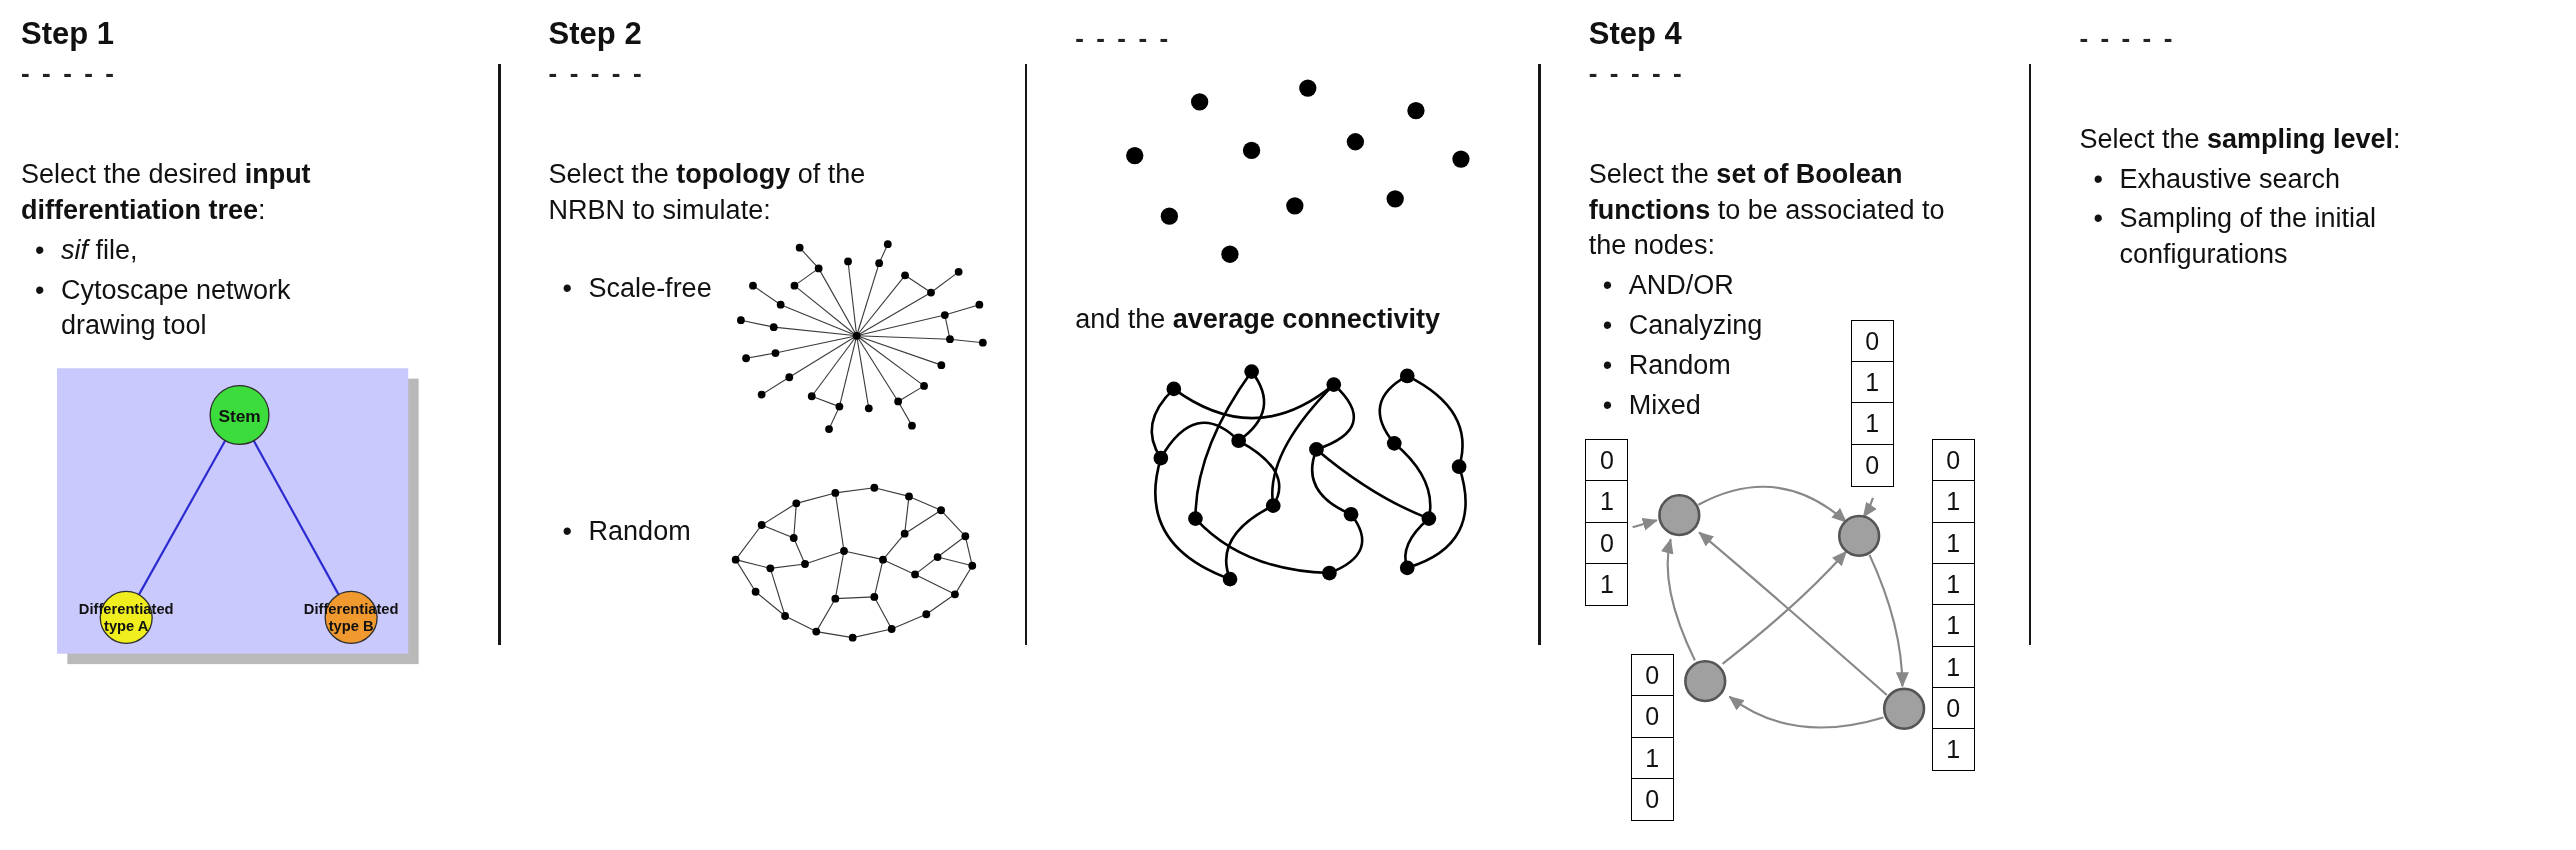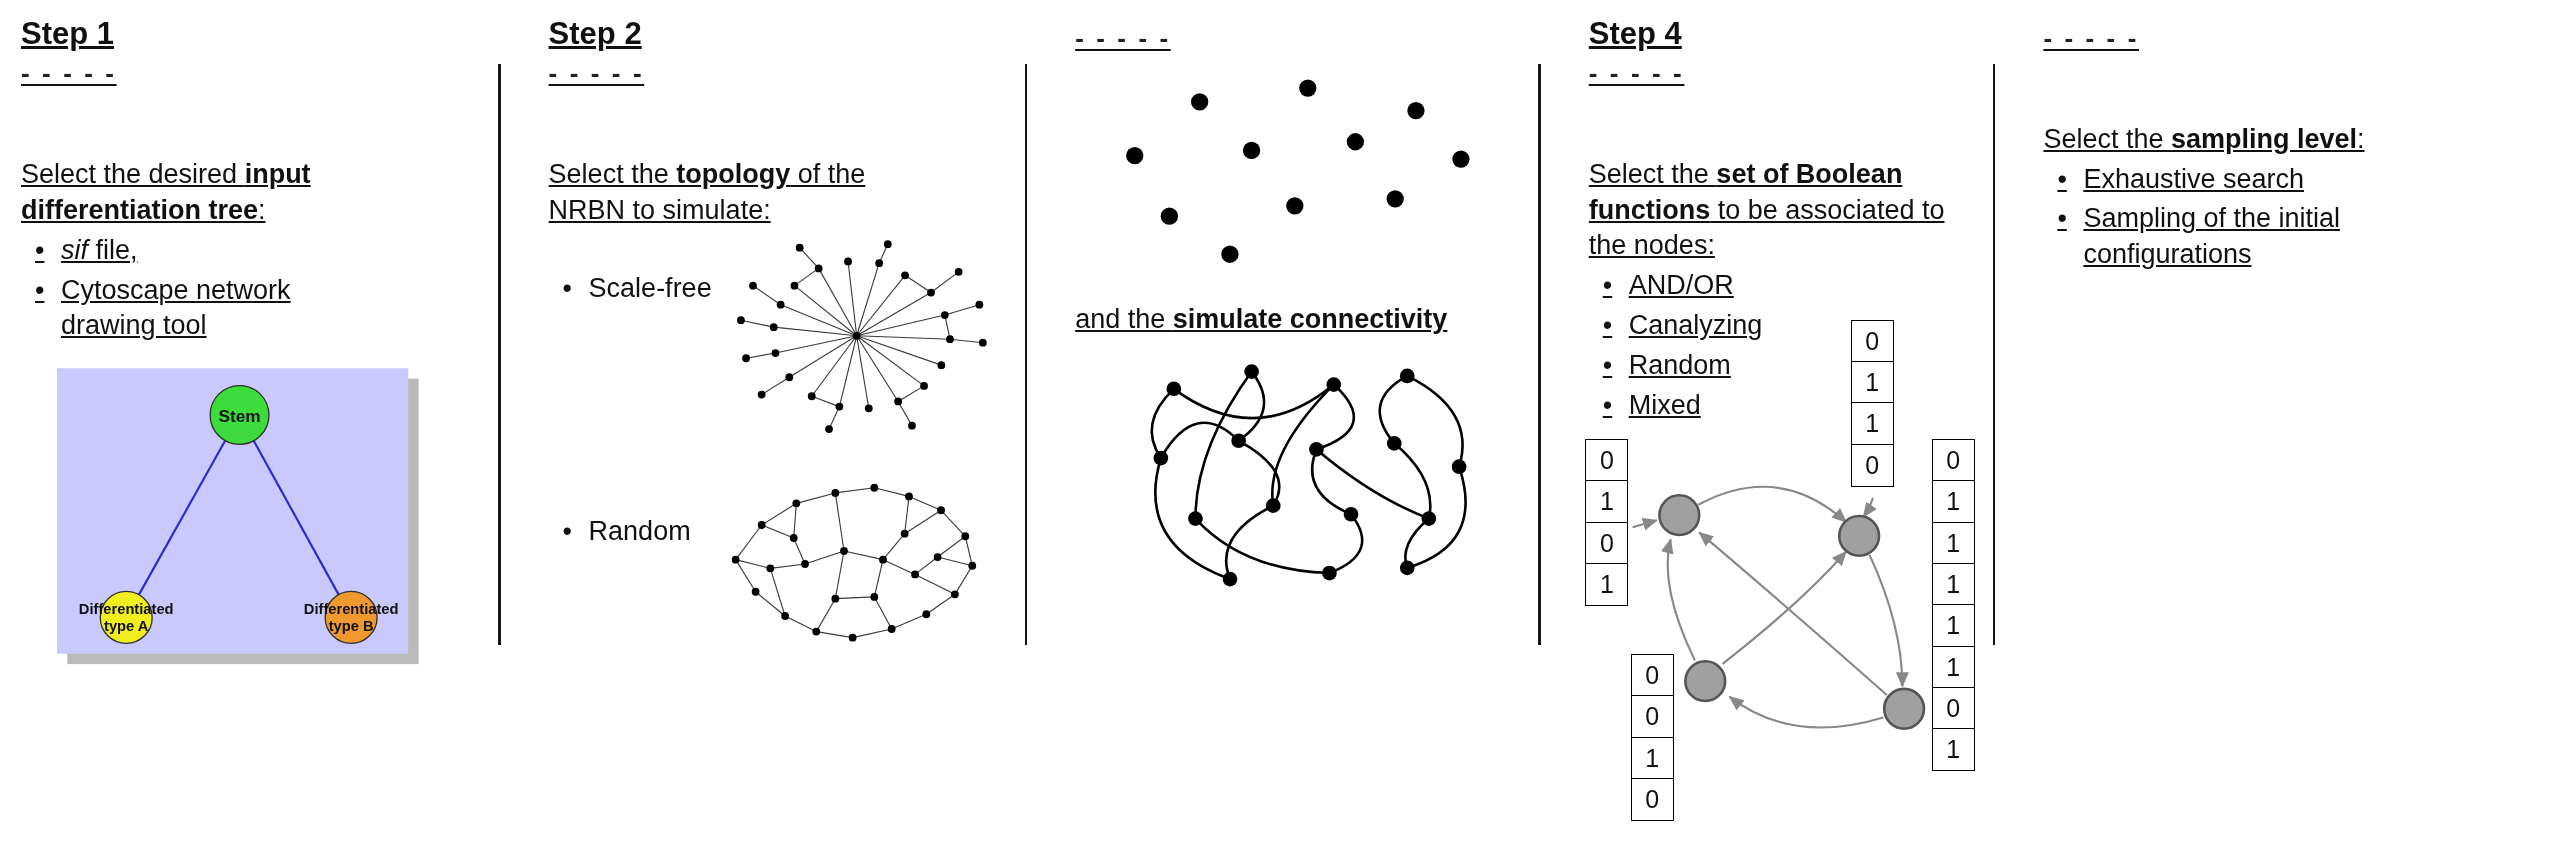--- a/index.html
+++ b/index.html
@@ -1,21 +1,21 @@
 <!DOCTYPE html>
 <html style="font-size:14px"><head>
 <meta charset="utf-8">
 <style>
   html,body{margin:0;padding:0;}
   body{
     width:2576px;height:851px;background:#ffffff;color:#111;
     font-family:"Liberation Sans",sans-serif;overflow:hidden;
   }
   .page{display:flex;width:2576px;height:851px;}
-  .col{position:relative;box-sizing:border-box;padding:15.6px 22.5px 0 48px;flex:none;text-decoration:underline;}
+  .col{position:relative;box-sizing:border-box;padding:15.6px 22.5px 0 48px;flex:none;}
   .col.first{padding-left:21px;}
   .divider{flex:none;width:2.6px;height:581px;margin-top:64px;background:#161616;}
   .step-title{font-size:31px;font-weight:bold;line-height:1.15;}
   .dashes{font-size:26px;font-weight:bold;letter-spacing:2.6px;margin-top:7px;color:#222;}
   .para{font-size:27px;line-height:1.32;margin-top:68px;white-space:pre-line;max-width:450px;}
   .para2{margin-top:85px;}
   .bullets{margin-top:3.5px;}
   .bullet{display:flex;font-size:27px;line-height:1.32;margin-top:4.3px;}
   .bullet .marker{flex:none;width:26px;margin-left:14px;}
   .bullet .btext{white-space:pre-line;max-width:372px;}
@@ -238,21 +238,21 @@
           <circle cx="380" cy="40" r="10" fill="#000"></circle>
           <circle cx="55" cy="92" r="10" fill="#000"></circle>
           <circle cx="190" cy="86" r="10" fill="#000"></circle>
           <circle cx="310" cy="76" r="10" fill="#000"></circle>
           <circle cx="432" cy="96" r="10" fill="#000"></circle>
           <circle cx="95" cy="162" r="10" fill="#000"></circle>
           <circle cx="240" cy="150" r="10" fill="#000"></circle>
           <circle cx="356" cy="142" r="10" fill="#000"></circle>
           <circle cx="165" cy="206" r="10" fill="#000"></circle>
         </svg></div>
-    <div class="para" style="margin-top:24px"><span>and the </span><span style="font-weight: bold;">simulate connectivity</span></div>
+    <div class="para" style="margin-top:24px"><span>and the </span><span style="font-weight: bold;">average connectivity</span></div>
     <div class="holderblock" id="tangle-holder" style="margin:12px 0 0 38px"><svg width="381" height="268" viewBox="0 0 440 310">
           <path d="M70,45 Q165,115 255,40" stroke="#000" stroke-width="3" fill="none"></path>
           <path d="M160,25 Q95,115 95,195" stroke="#000" stroke-width="3" fill="none"></path>
           <path d="M255,40 Q310,90 235,115" stroke="#000" stroke-width="3" fill="none"></path>
           <path d="M340,30 Q285,60 325,108" stroke="#000" stroke-width="3" fill="none"></path>
           <path d="M340,30 Q420,70 400,135" stroke="#000" stroke-width="3" fill="none"></path>
           <path d="M55,125 Q95,55 145,105" stroke="#000" stroke-width="3" fill="none"></path>
           <path d="M55,125 Q25,225 135,265" stroke="#000" stroke-width="3" fill="none"></path>
           <path d="M145,105 Q210,140 185,180" stroke="#000" stroke-width="3" fill="none"></path>
           <path d="M235,115 Q215,165 275,190" stroke="#000" stroke-width="3" fill="none"></path>
@@ -280,21 +280,21 @@
           <circle cx="275" cy="190" r="8.5" fill="#000"></circle>
           <circle cx="365" cy="195" r="8.5" fill="#000"></circle>
           <circle cx="135" cy="265" r="8.5" fill="#000"></circle>
           <circle cx="250" cy="258" r="8.5" fill="#000"></circle>
           <circle cx="340" cy="252" r="8.5" fill="#000"></circle>
         </svg></div>
   </div>
 
   <div class="divider"></div>
 
-  <div class="col" style="width:452px">
+  <div class="col" style="width:488px">
     <div class="step-title">Step 4</div>
     <div class="dashes">- - - - -</div>
     <div class="para"><span>Select the </span><span style="font-weight: bold;">set of Boolean
 functions</span><span> to be associated to
 the nodes:</span></div>
     <div class="bullets">
       <div class="bullet">
         <span class="marker">•</span>
         <span class="btext"><span>AND/OR</span></span>
       </div>

